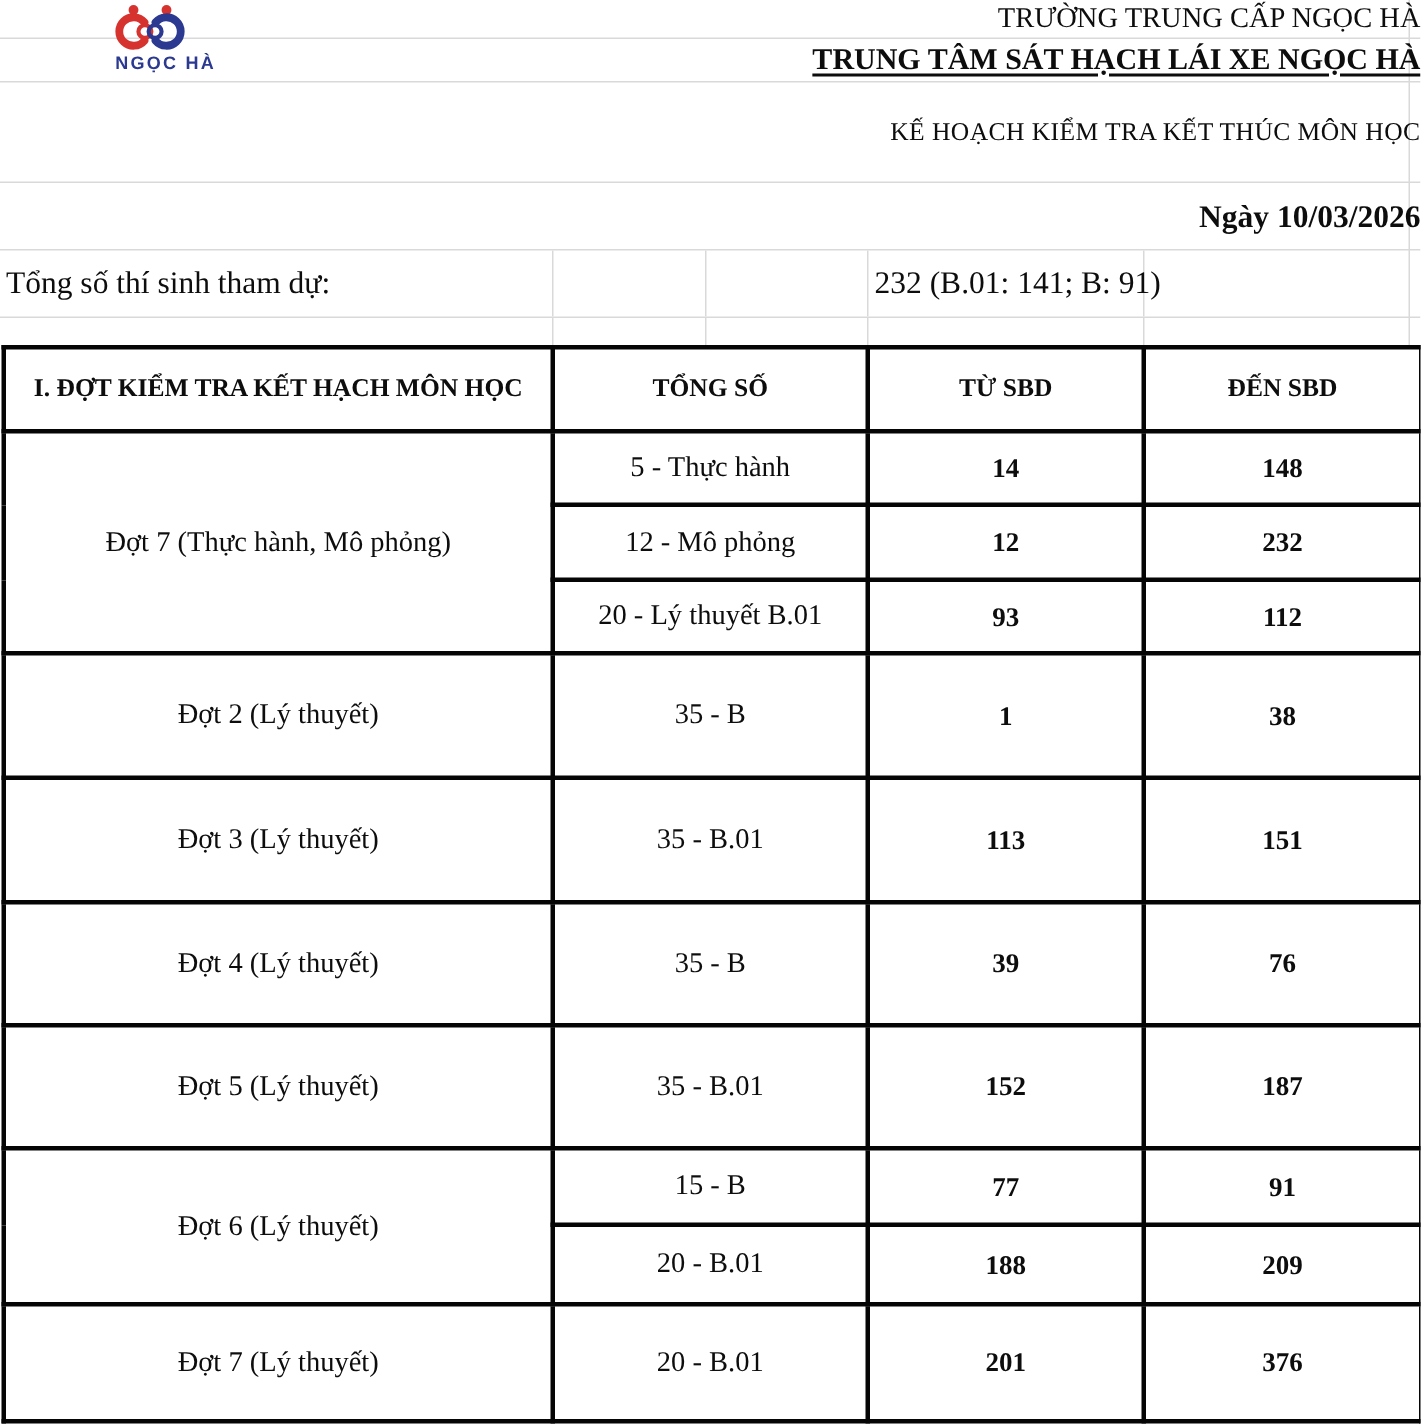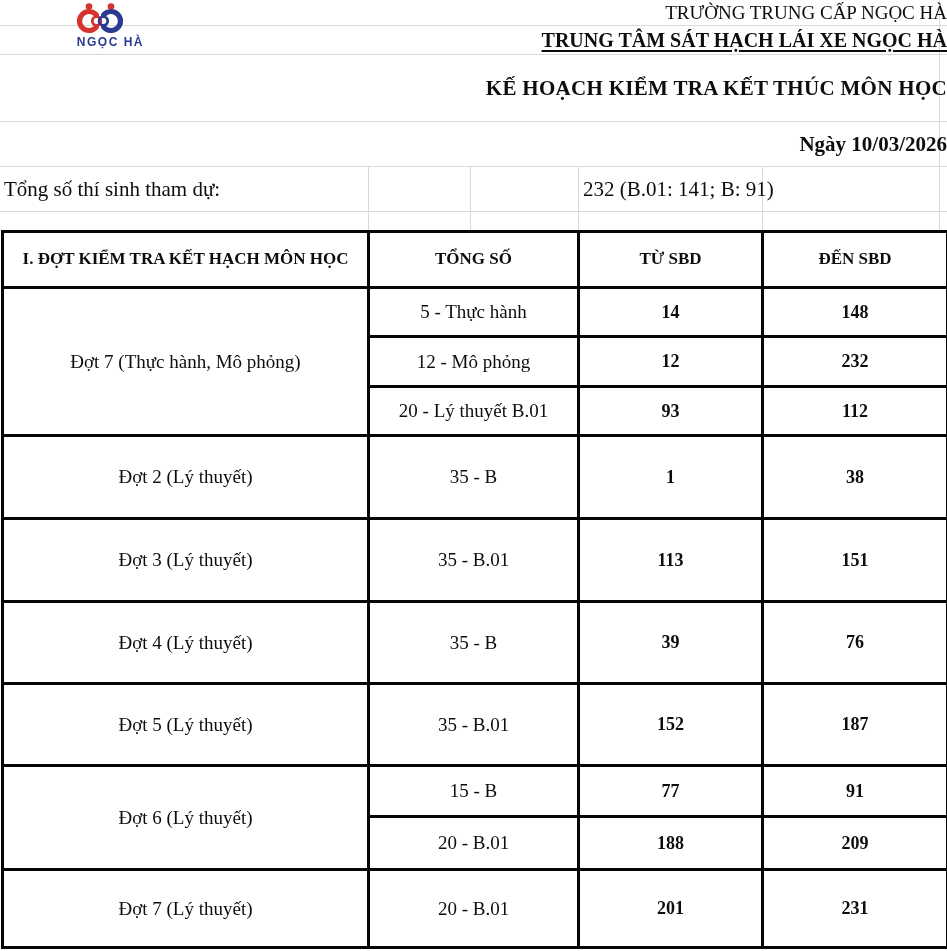--- a/index.html
+++ b/index.html
@@ -25,21 +25,21 @@
     border-bottom:1px solid var(--grid);
     text-align:center;
   }
   .row-school{height:26px;font-size:19px;}
   .row-center{height:29px;font-size:20px;font-weight:bold;}
   .row-center .u{
     text-decoration:underline;
     text-decoration-thickness:2px;
     text-underline-offset:3px;
   }
-  .row-title{height:67px;font-size:21px;font-weight:bold;letter-spacing:.3px;}
+  .row-title{height:67px;font-size:17px;font-weight:normal;letter-spacing:.3px;}
   .row-date{height:45px;font-size:21px;font-weight:bold;}
   .row-summary{height:45px;font-size:21px;}
   .row-summary .label{position:absolute;left:4px;top:50%;transform:translateY(-50%);}
   .row-summary .value{position:absolute;left:583px;top:50%;transform:translateY(-50%);}
   .row-spacer{height:18px;border-bottom:none;}
   .vline{position:absolute;top:0;bottom:0;width:1px;background:var(--grid);}
   .vl-368{left:368px}.vl-470{left:470px}.vl-578{left:578px}.vl-762{left:762px}
   .vline-top{position:absolute;left:939px;top:0;height:230px;width:1px;background:var(--grid);}
   
   .logo{position:absolute;left:56px;top:2px;width:88px;text-align:right;z-index:5;}
@@ -181,17 +181,17 @@
       <tr class="h53">
         <td class="total">20 - B.01</td>
         <td class="num">188</td>
         <td class="num">209</td>
       </tr>
 
       <tr class="h78">
         <td class="group">Đợt 7 (Lý thuyết)</td>
         <td class="total">20 - B.01</td>
         <td class="num">201</td>
-        <td class="num">231</td>
+        <td class="num">376</td>
       </tr>
     </tbody>
   </table>
 </div>
 
 </body></html>

